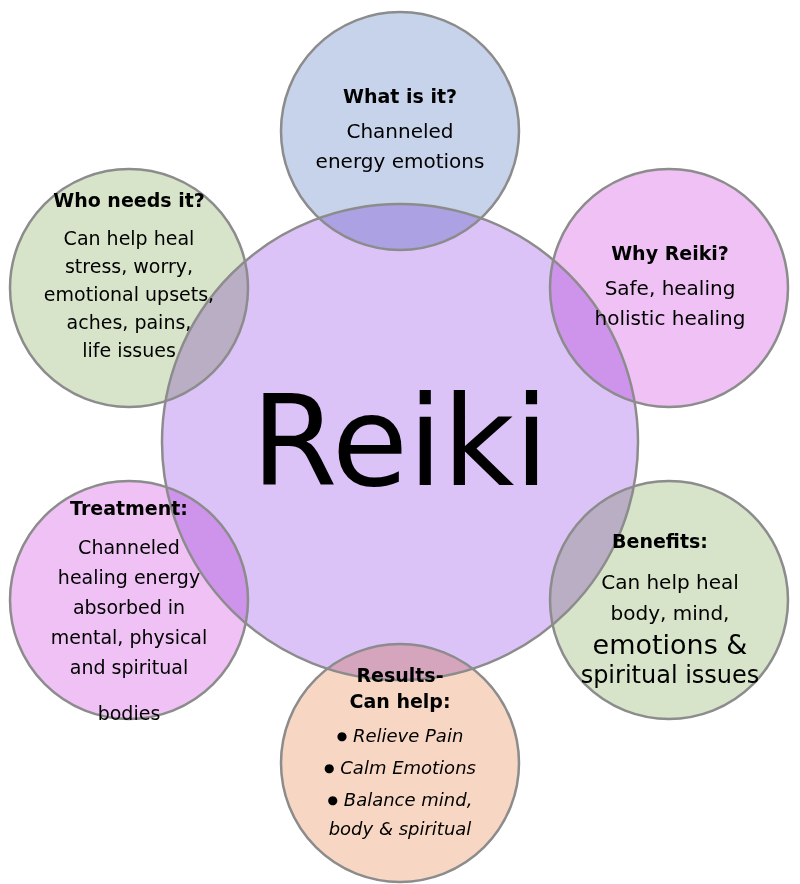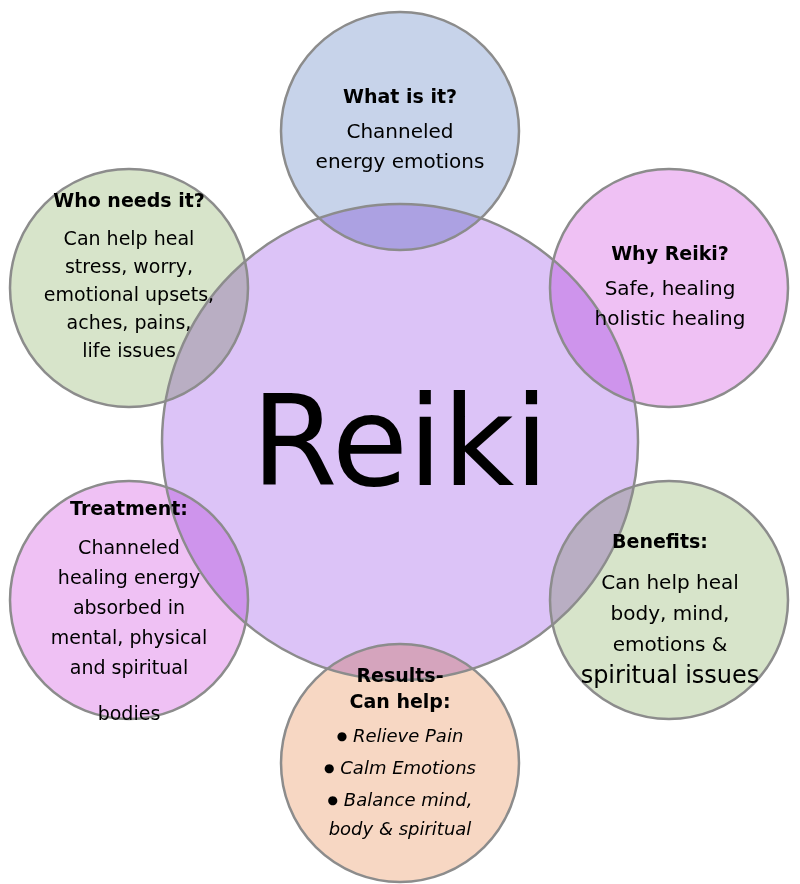--- a/index.html
+++ b/index.html
@@ -50,21 +50,21 @@
 <div class="node" style="left:560px; top:241px; width:220px;">
   <div class="title" style="margin-bottom:8px;">Why Reiki?</div>
   <div class="line">Safe, healing</div>
   <div class="line">holistic healing</div>
 </div>
 
 <div class="node small" style="left:560px; top:521px; width:220px;margin-top:8px;">
   <div class="title" style="margin-bottom:14px; margin-left:-20px;">Benefits:</div>
   <div class="line" style="font-size:20px; line-height:31px;">Can help heal</div>
   <div class="line" style="font-size:20px; line-height:31px;">body, mind,</div>
-  <div class="line" style="font-size:20px; line-height:31px;">emotions &amp;</div>
+  <div class="line" style="font-size:27px; line-height:31px;">emotions &amp;</div>
   <div class="line" style="font-size:24px; line-height:31px;">spiritual issues</div>
 </div>
 
 <div class="node" style="left:290px; top:662px; width:220px;">
   <div class="title" style="line-height:26px;">Results-</div>
   <div class="title" style="line-height:26px; margin-bottom:6px;">Can help:</div>
   <div class="bullet">
     <span style="font-size:12px; vertical-align:2px;">●</span>
     <span>Relieve Pain</span>
   </div>

